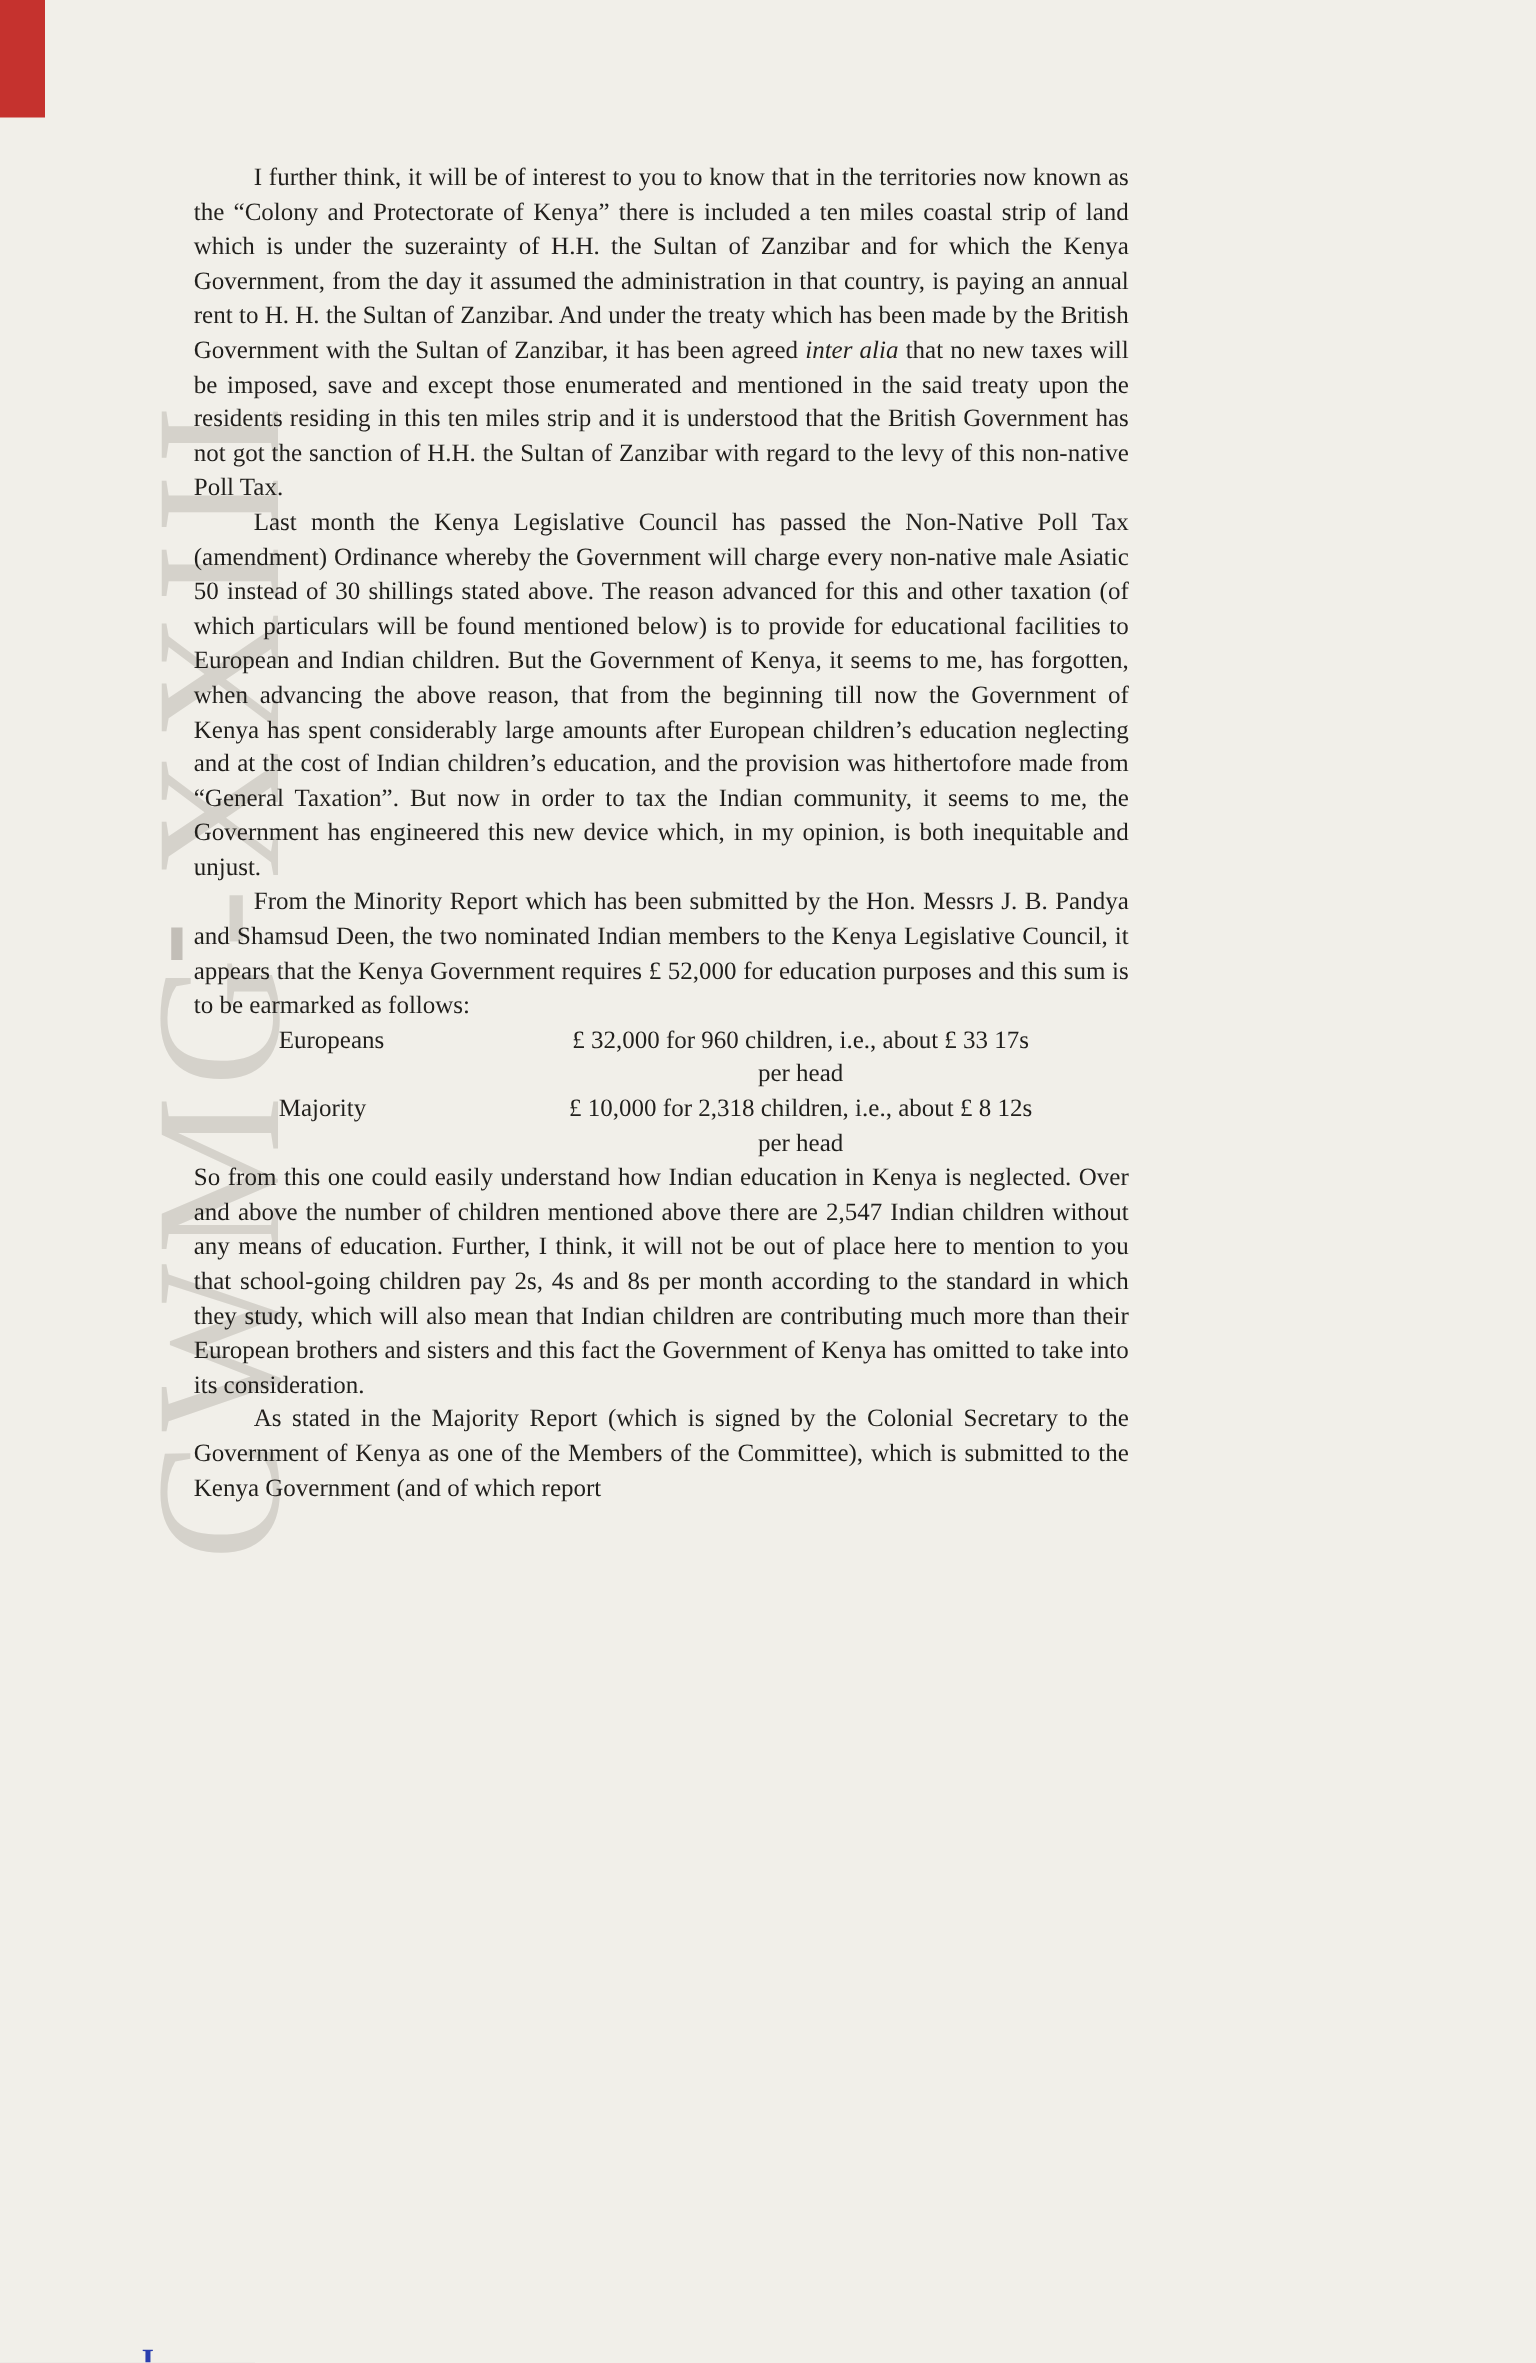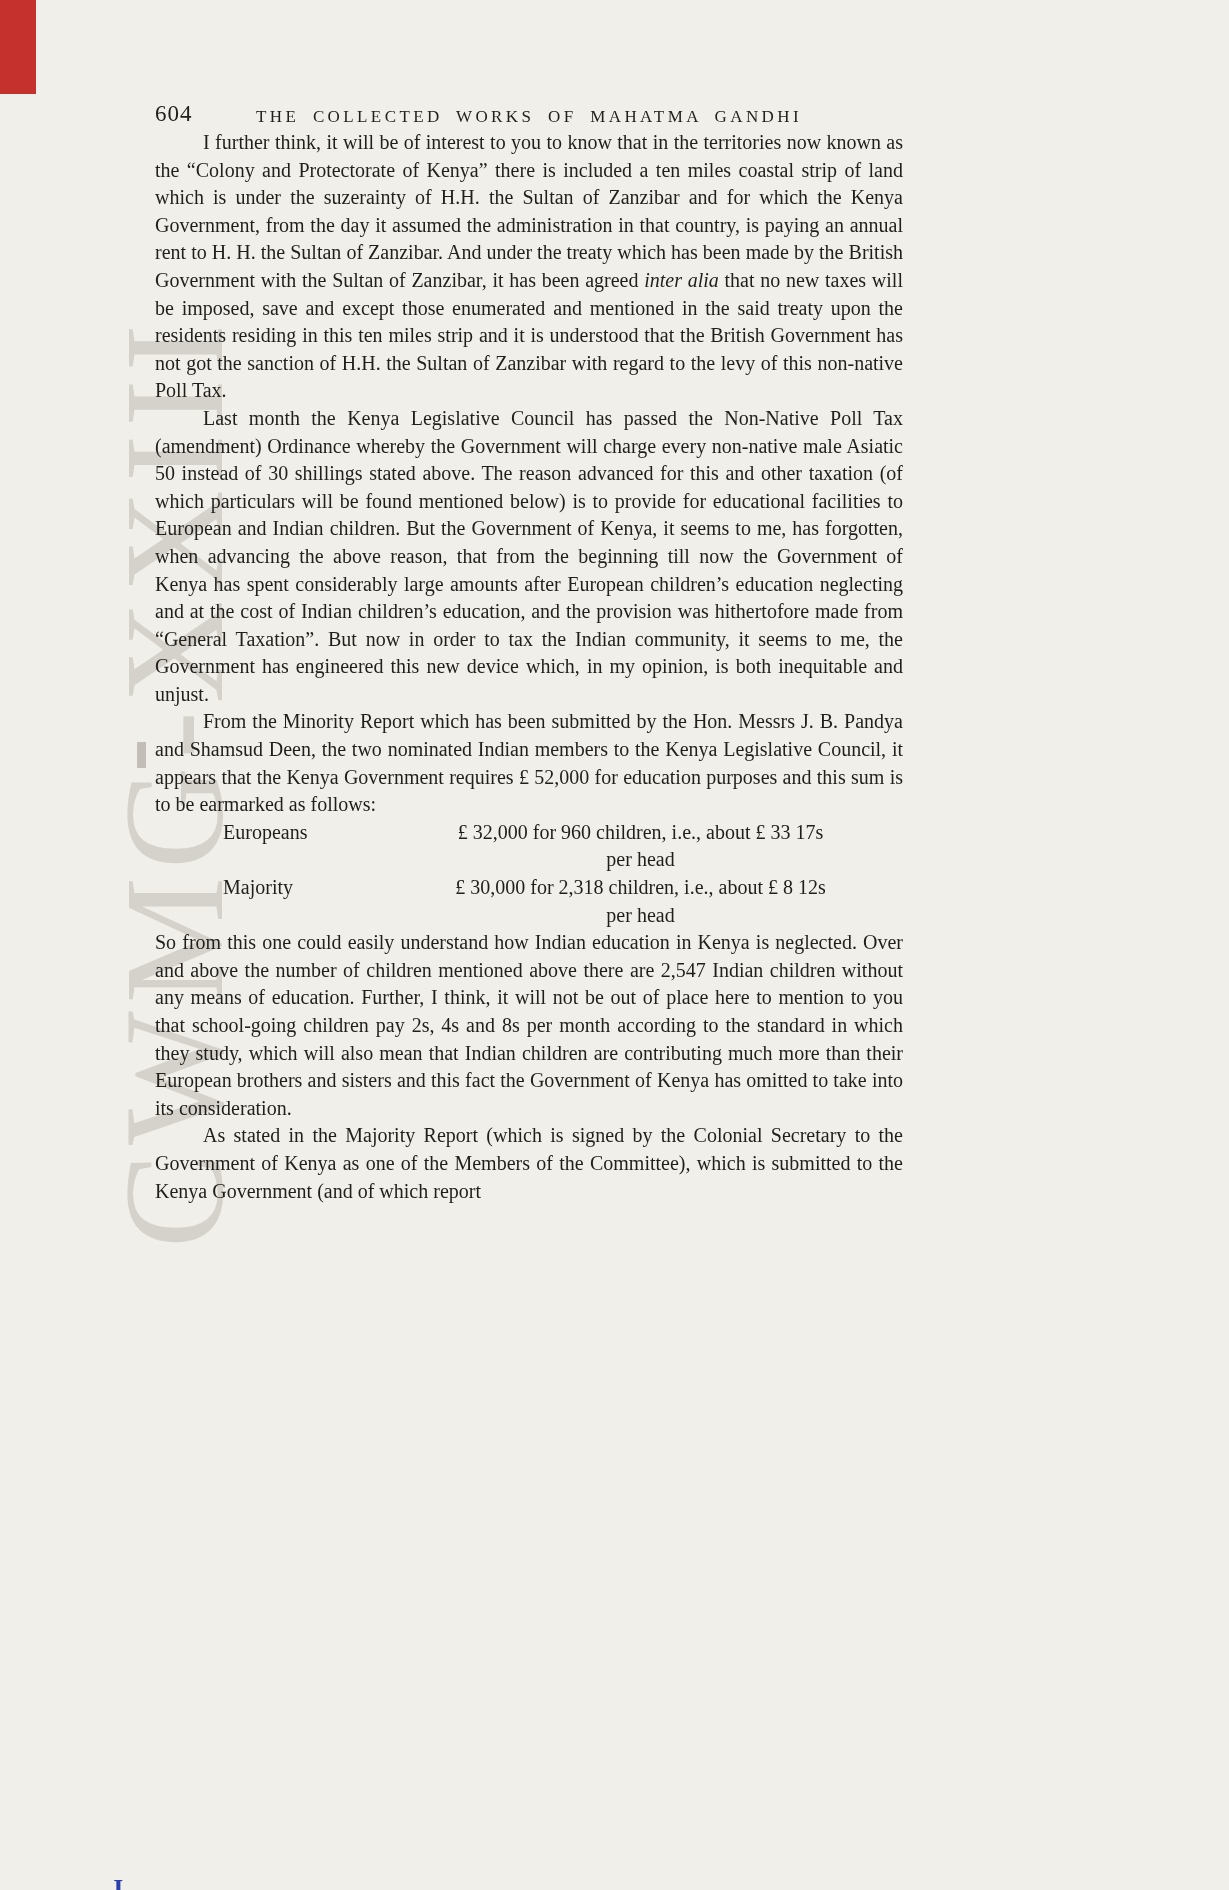--- a/index.html
+++ b/index.html
@@ -94,41 +94,37 @@
 <body>
 
 <div class="page">
 
   <div class="corner-mark-red"></div>
 
   <div class="watermark">CWMG-XXIII</div>
 
   <div class="margin-artifact"></div>
 
-  <header class="page-header">
-    <span class="page-number">604</span>
-    <span class="running-title">THE COLLECTED WORKS OF MAHATMA GANDHI</span>
-  </header>
 
   <main class="text-block">
 
     <p class="para indent"><span>I further think, it will be of interest to you to know that in the territories now known as the “Colony and Protectorate of Kenya” there is included a ten miles coastal strip of land which is under the suzerainty of H.H. the Sultan of Zanzibar and for which the Kenya Government, from the day it assumed the administration in that country, is paying an annual rent to H. H. the Sultan of Zanzibar. And under the treaty which has been made by the British Government with the Sultan of Zanzibar, it has been agreed </span><em class="latin">inter alia</em><span> that no new taxes will be imposed, save and except those enumerated and mentioned in the said treaty upon the residents residing in this ten miles strip and it is understood that the British Government has not got the sanction of H.H. the Sultan of Zanzibar with regard to the levy of this non-native Poll Tax.</span></p>
 
     <p class="para indent">Last month the Kenya Legislative Council has passed the Non-Native Poll Tax (amendment) Ordinance whereby the Government will charge every non-native male Asiatic 50 instead of 30 shillings stated above. The reason advanced for this and other taxation (of which particulars will be found mentioned below) is to provide for educational facilities to European and Indian children. But the Government of Kenya, it seems to me, has forgotten, when advancing the above reason, that from the beginning till now the Government of Kenya has spent considerably large amounts after European children’s education neglecting and at the cost of Indian children’s education, and the provision was hithertofore made from “General Taxation”. But now in order to tax the Indian community, it seems to me, the Government has engineered this new device which, in my opinion, is both inequitable and unjust.</p>
 
     <p class="para indent">From the Minority Report which has been submitted by the Hon. Messrs J. B. Pandya and Shamsud Deen, the two nominated Indian members to the Kenya Legislative Council, it appears that the Kenya Government requires £ 52,000 for education purposes and this sum is to be earmarked as follows:</p>
 
     <div class="alloc">
       <div class="alloc-row">
         <span class="alloc-label">Europeans</span>
         <span class="alloc-value"><span>£ 32,000 for 960 children, i.e., about £ 33 17s</span><br><span>per head</span></span>
       </div>
       <div class="alloc-row">
         <span class="alloc-label">Majority</span>
-        <span class="alloc-value"><span>£ 30,000 for 2,318 children, i.e., about £ 8 12s</span><br><span>per head</span></span>
+        <span class="alloc-value"><span>£ 10,000 for 2,318 children, i.e., about £ 8 12s</span><br><span>per head</span></span>
       </div>
     </div>
 
     <p class="para">So from this one could easily understand how Indian education in Kenya is neglected. Over and above the number of children mentioned above there are 2,547 Indian children without any means of education. Further, I think, it will not be out of place here to mention to you that school-going children pay 2s, 4s and 8s per month according to the standard in which they study, which will also mean that Indian children are contributing much more than their European brothers and sisters and this fact the Government of Kenya has omitted to take into its consideration.</p>
 
     <p class="para indent">As stated in the Majority Report (which is signed by the Colonial Secretary to the Government of Kenya as one of the Members of the Committee), which is submitted to the Kenya Government (and of which report</p>
 
   </main>
 
   <div class="bottom-mark-blue">J.</div>

